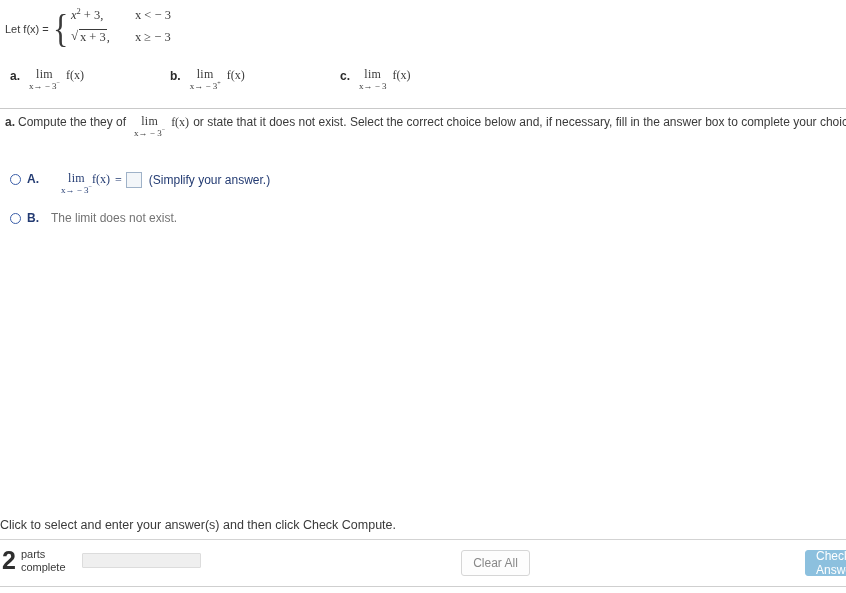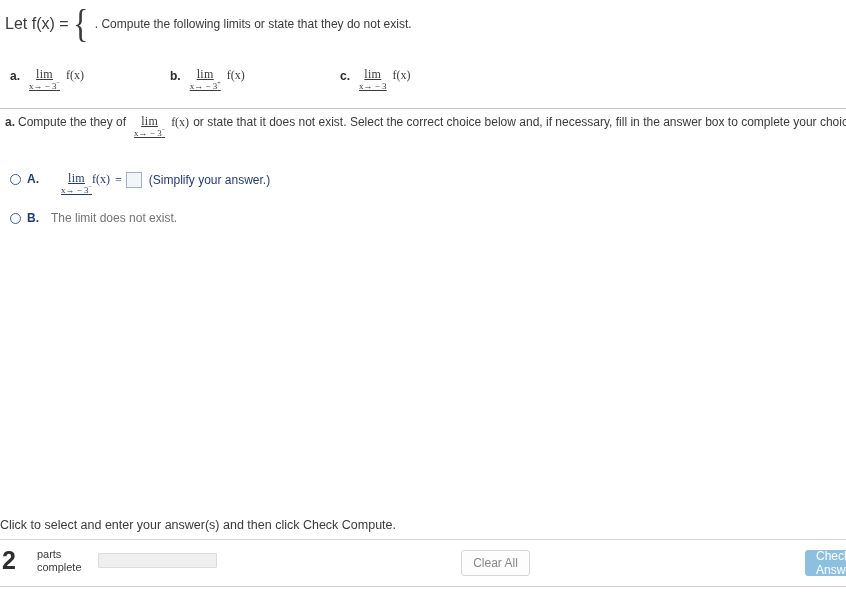--- a/index.html
+++ b/index.html
@@ -21,35 +21,34 @@
   .math { font-family: "Liberation Serif", serif; }
   .mi   { font-style: italic; font-family: "Liberation Serif", serif; }
   .sup  { font-size: 0.68em; vertical-align: super; line-height: 0; }
 
   
   .limstack {
     display: inline-block;
     text-align: center;
     vertical-align: middle;
     line-height: 1.05;
-    text-decoration: underline;
   }
   .limstack .lim-top { display: block; font-size: 12px; letter-spacing: .3px; }
   .limstack .lim-bot { display: block; font-size: 9px; white-space: nowrap; margin-top: 1px; }
 
   
   #statement {
     position: absolute;
     left: 5px;
     top: 8px;
     display: flex;
     align-items: center;
     white-space: nowrap;
   }
-  #statement .lead { font-size: 16px; }
+  #statement .lead { font-size: 11px; }
   .piecewise {
     display: inline-flex;
     align-items: center;
     margin-left: 2px;
   }
   .brace {
     font-size: 40px;
     font-family: "Liberation Serif", serif;
     line-height: 0.78;
     font-weight: 300;
@@ -197,21 +196,21 @@
     display: flex;
     align-items: center;
   }
   #parts-remaining .count {
     font-size: 25px;
     font-weight: bold;
     color: #2f2f2f;
     line-height: 1;
   }
   #parts-remaining .label {
-    margin-left: 21px;
+    margin-left: 5px;
     font-size: 11px;
     color: #3a3a3a;
     line-height: 1.12;
   }
   .progress-track {
     width: 119px;
     height: 15px;
     background: #efefef;
     border: 1px solid #dcdcdc;
     box-sizing: border-box;
@@ -258,22 +257,31 @@
     overflow: hidden;
   }
 </style>
 </head>
 <body>
 
 <div id="statement">
   <span class="lead">Let f(x) =</span>
   <span class="piecewise">
     <span class="brace">{</span>
-  </span>
-  <span class="tail">. Compute the following limits or state that they do not exist.</span>
+    <span class="cases">
+      <span class="case-row">
+        <span class="case-expr math"><span class="mi">x</span><span class="sup">2</span> <span>+ 3,</span></span>
+        <span class="case-cond math">x &lt; − 3</span>
+      </span>
+      <span class="case-row">
+        <span class="case-expr math"><span class="sqrt"><span class="rad">x + 3</span></span><span>,</span></span>
+        <span class="case-cond math">x ≥ − 3</span>
+      </span>
+    </span>
+  </span>
 </div>
 
 <div id="limits-row">
 
   <div class="limit-item" style="left:10px; top:0;">
     <span class="tag">a.</span>
     <span class="limstack">
       <span class="lim-top math">lim</span>
       <span class="lim-bot math"><span>x→ − 3</span><span class="sup">−</span></span>
     </span>

